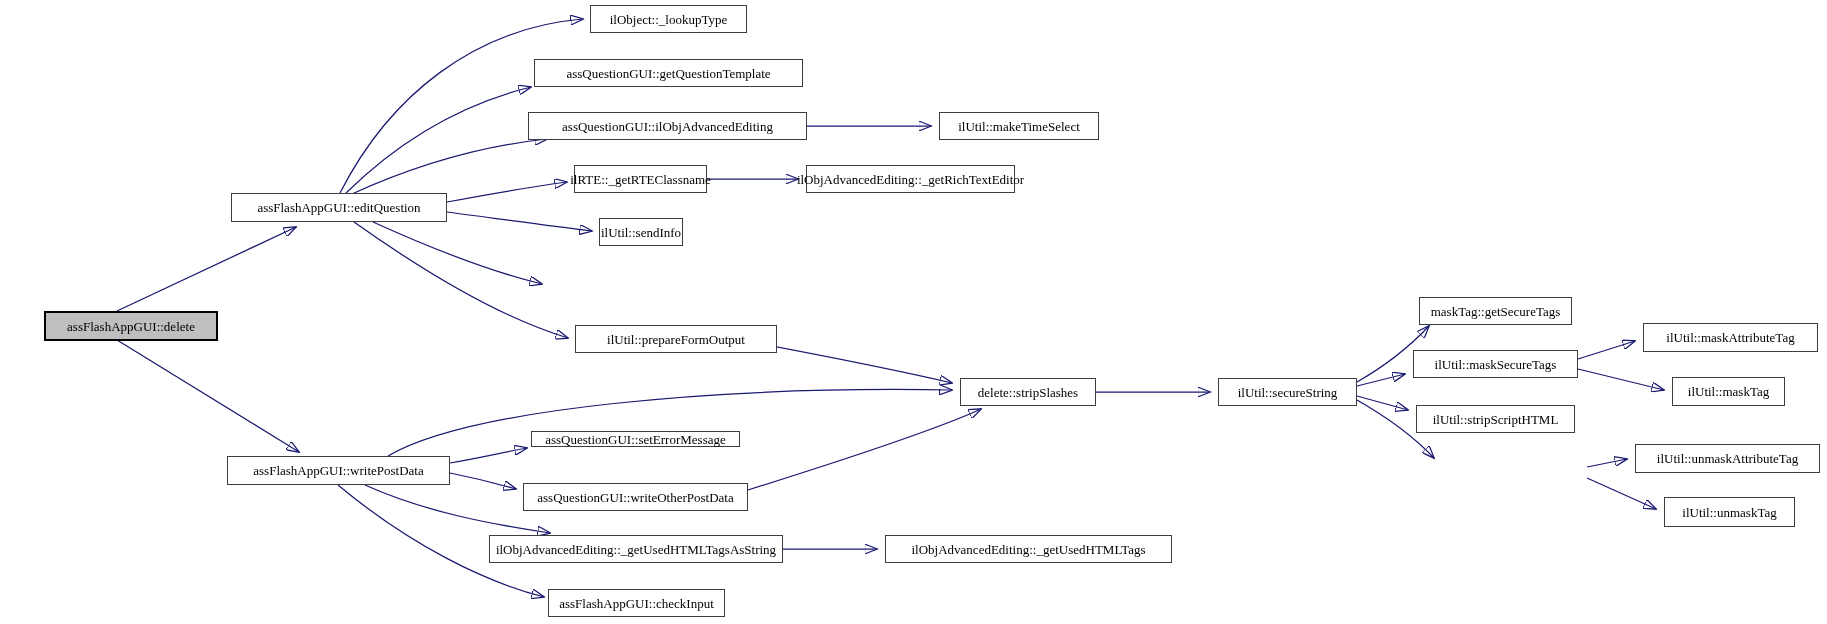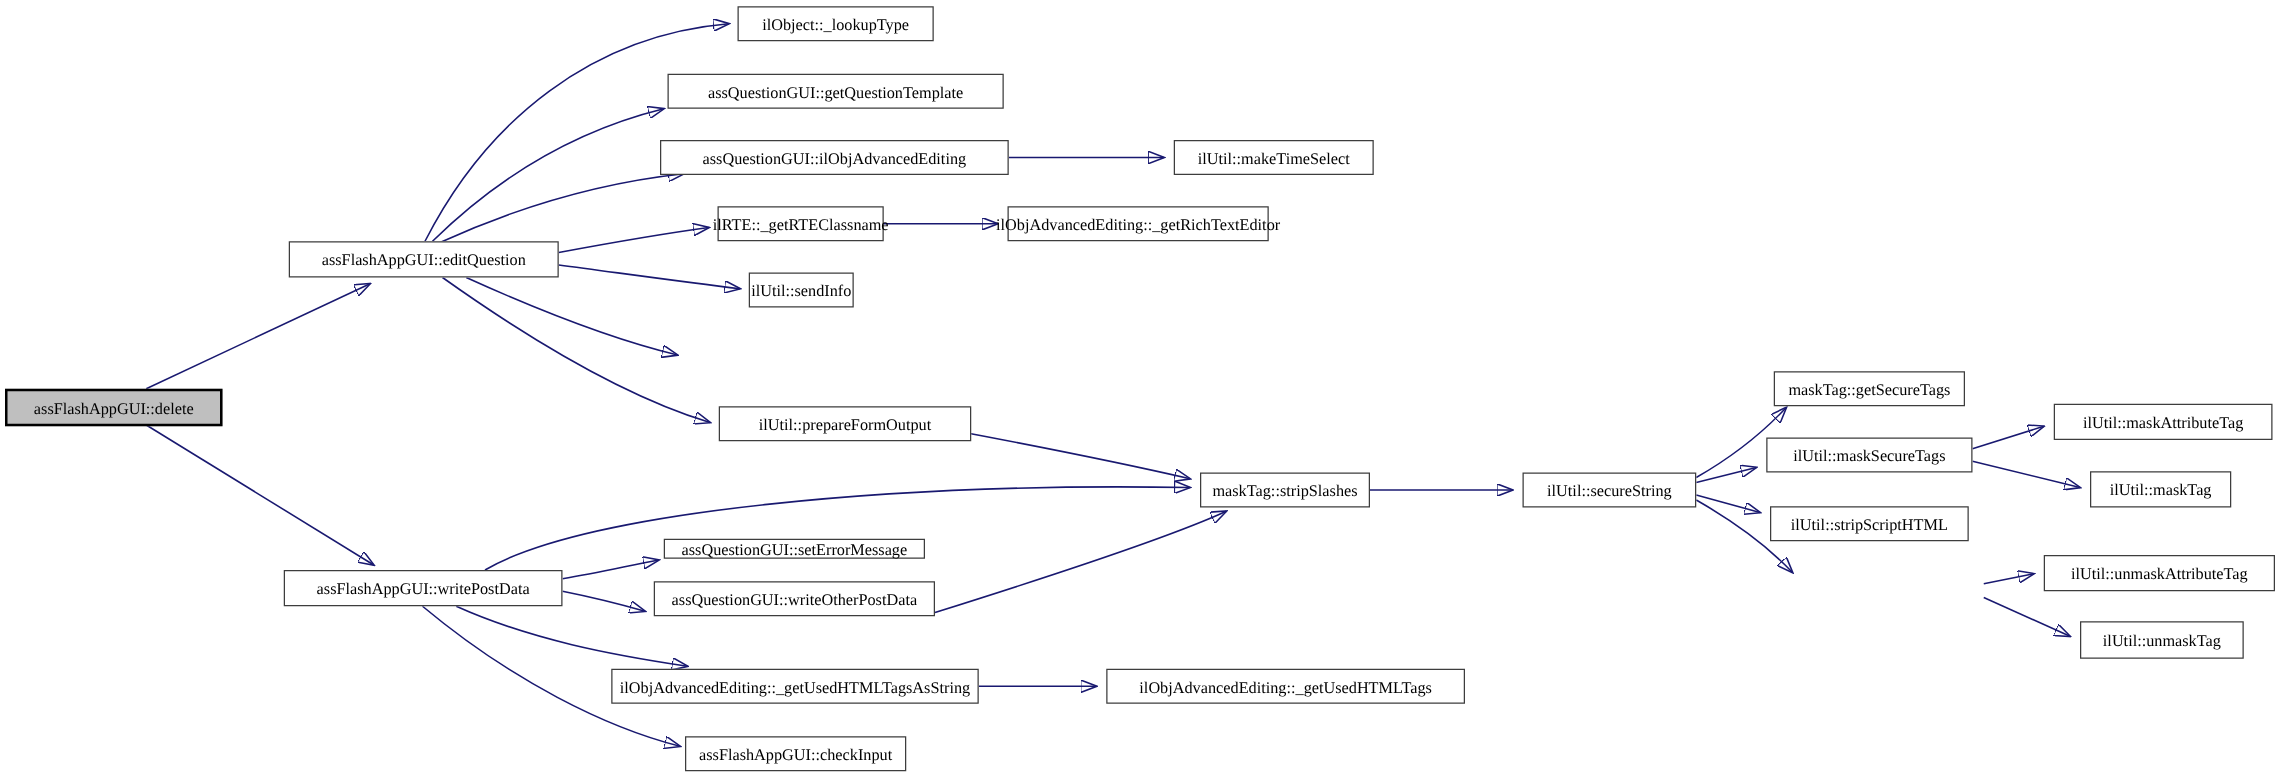--- a/index.html
+++ b/index.html
@@ -24,20 +24,21 @@
     align-items:center;
     justify-content:center;
     white-space:nowrap;
     cursor:pointer;
     font-family:Liberation Serif, serif;
   }
   .node.hl {
     background:#bfbfbf;
     border:2px solid #000000;
     cursor:default;
+    margin-left:40px;
   }
 </style>
 </head>
 <body>
 
 <div class="canvas">
 
   <svg class="edges" viewBox="0 0 1827 624">
     <defs>
       <marker id="arrow" markerUnits="userSpaceOnUse" markerWidth="14" markerHeight="10" refX="12.5" refY="5" orient="auto">
@@ -90,42 +91,42 @@
 
   <div class="node" style="left:574px;top:165px;width:133px;height:28px">ilRTE::_getRTEClassname</div>
 
   <div class="node" style="left:806px;top:165px;width:209px;height:28px">ilObjAdvancedEditing::_getRichTextEditor</div>
 
   <div class="node" style="left:599px;top:218px;width:84px;height:28px">ilUtil::sendInfo</div>
 
 
   <div class="node" style="left:575px;top:325px;width:202px;height:28px">ilUtil::prepareFormOutput</div>
 
-  <div class="node" style="left:960px;top:378px;width:136px;height:28px">maskTag::stripSlashes</div>
+  <div class="node" style="left:960px;top:378px;width:136px;height:28px">delete::stripSlashes</div>
 
   <div class="node" style="left:1218px;top:378px;width:139px;height:28px">ilUtil::secureString</div>
 
   <div class="node" style="left:1419px;top:297px;width:153px;height:28px">maskTag::getSecureTags</div>
 
   <div class="node" style="left:1413px;top:350px;width:165px;height:28px">ilUtil::maskSecureTags</div>
 
   <div class="node" style="left:1416px;top:405px;width:159px;height:28px">ilUtil::stripScriptHTML</div>
 
 
   <div class="node" style="left:1643px;top:323px;width:175px;height:29px">ilUtil::maskAttributeTag</div>
 
   <div class="node" style="left:1672px;top:377px;width:113px;height:29px">ilUtil::maskTag</div>
 
   <div class="node" style="left:1635px;top:444px;width:185px;height:29px">ilUtil::unmaskAttributeTag</div>
 
   <div class="node" style="left:1664px;top:497px;width:131px;height:30px">ilUtil::unmaskTag</div>
 
   <div class="node" style="left:531px;top:431px;width:209px;height:16px">assQuestionGUI::setErrorMessage</div>
 
-  <div class="node" style="left:523px;top:465px;width:225px;height:28px">assQuestionGUI::writeOtherPostData</div>
+  <div class="node" style="left:523px;top:483px;width:225px;height:28px">assQuestionGUI::writeOtherPostData</div>
 
   <div class="node" style="left:489px;top:535px;width:294px;height:28px">ilObjAdvancedEditing::_getUsedHTMLTagsAsString</div>
 
   <div class="node" style="left:548px;top:589px;width:177px;height:28px">assFlashAppGUI::checkInput</div>
 
   <div class="node" style="left:885px;top:535px;width:287px;height:28px">ilObjAdvancedEditing::_getUsedHTMLTags</div>
 
 </div>
 
 </body></html>

